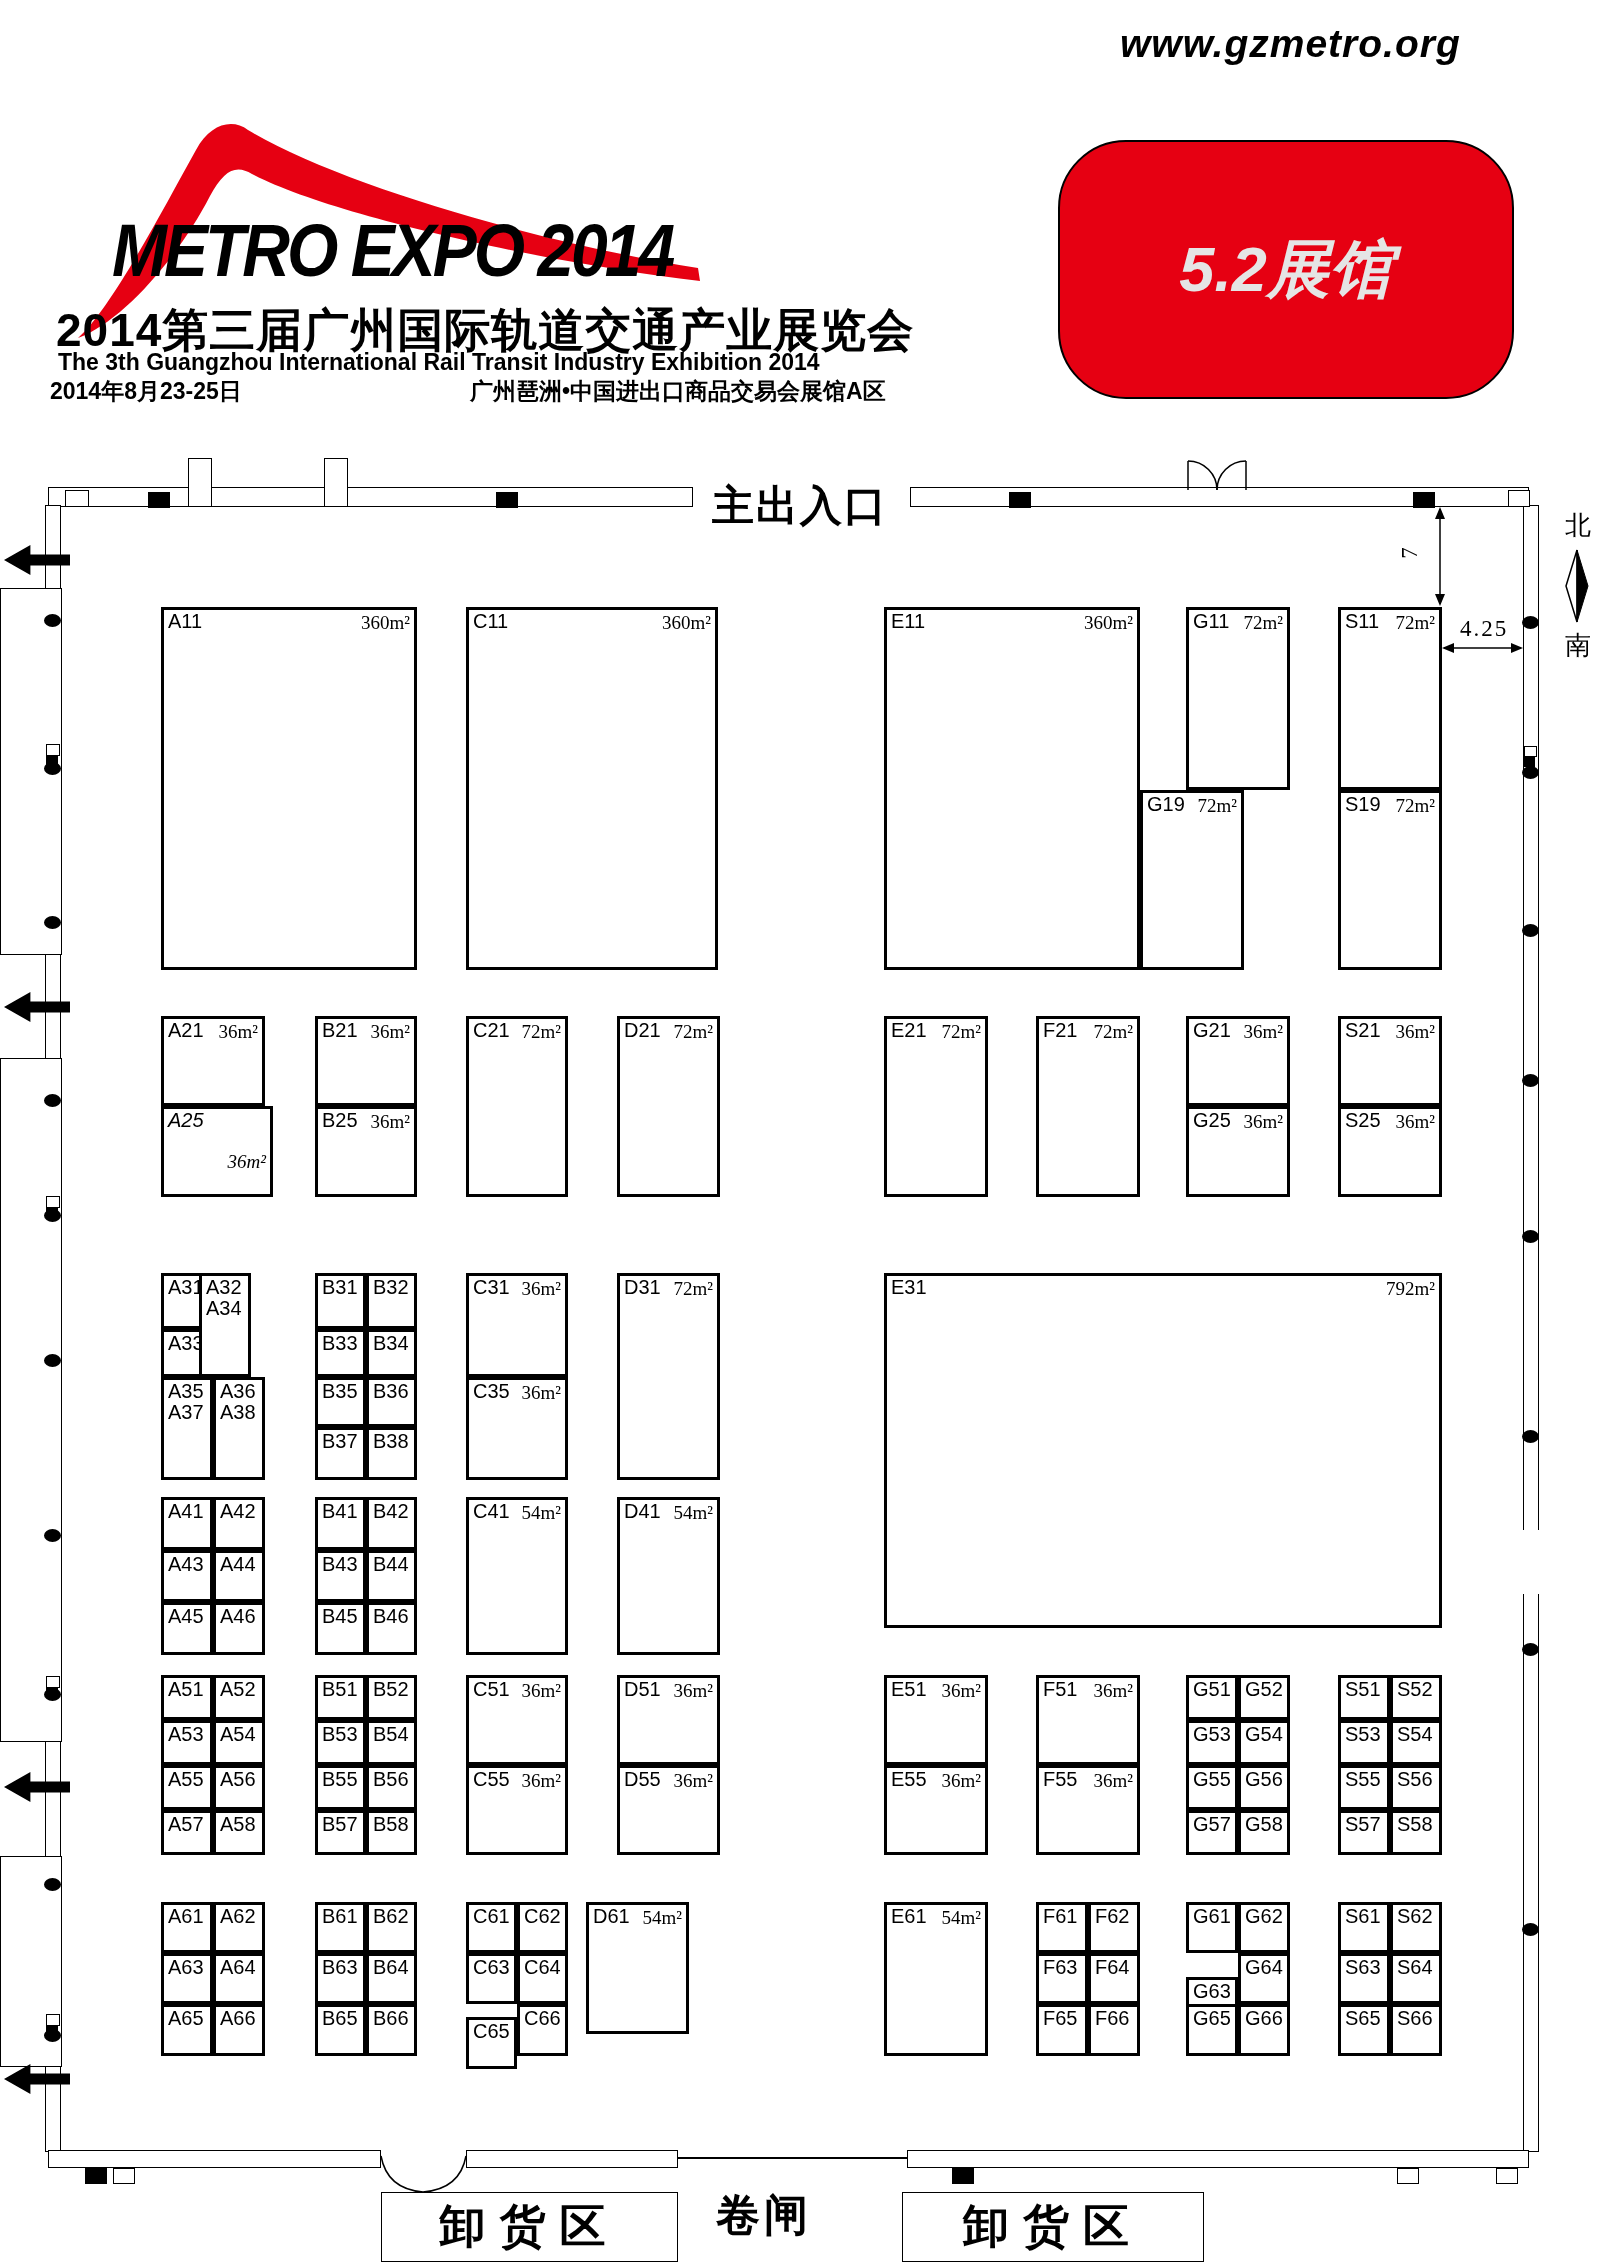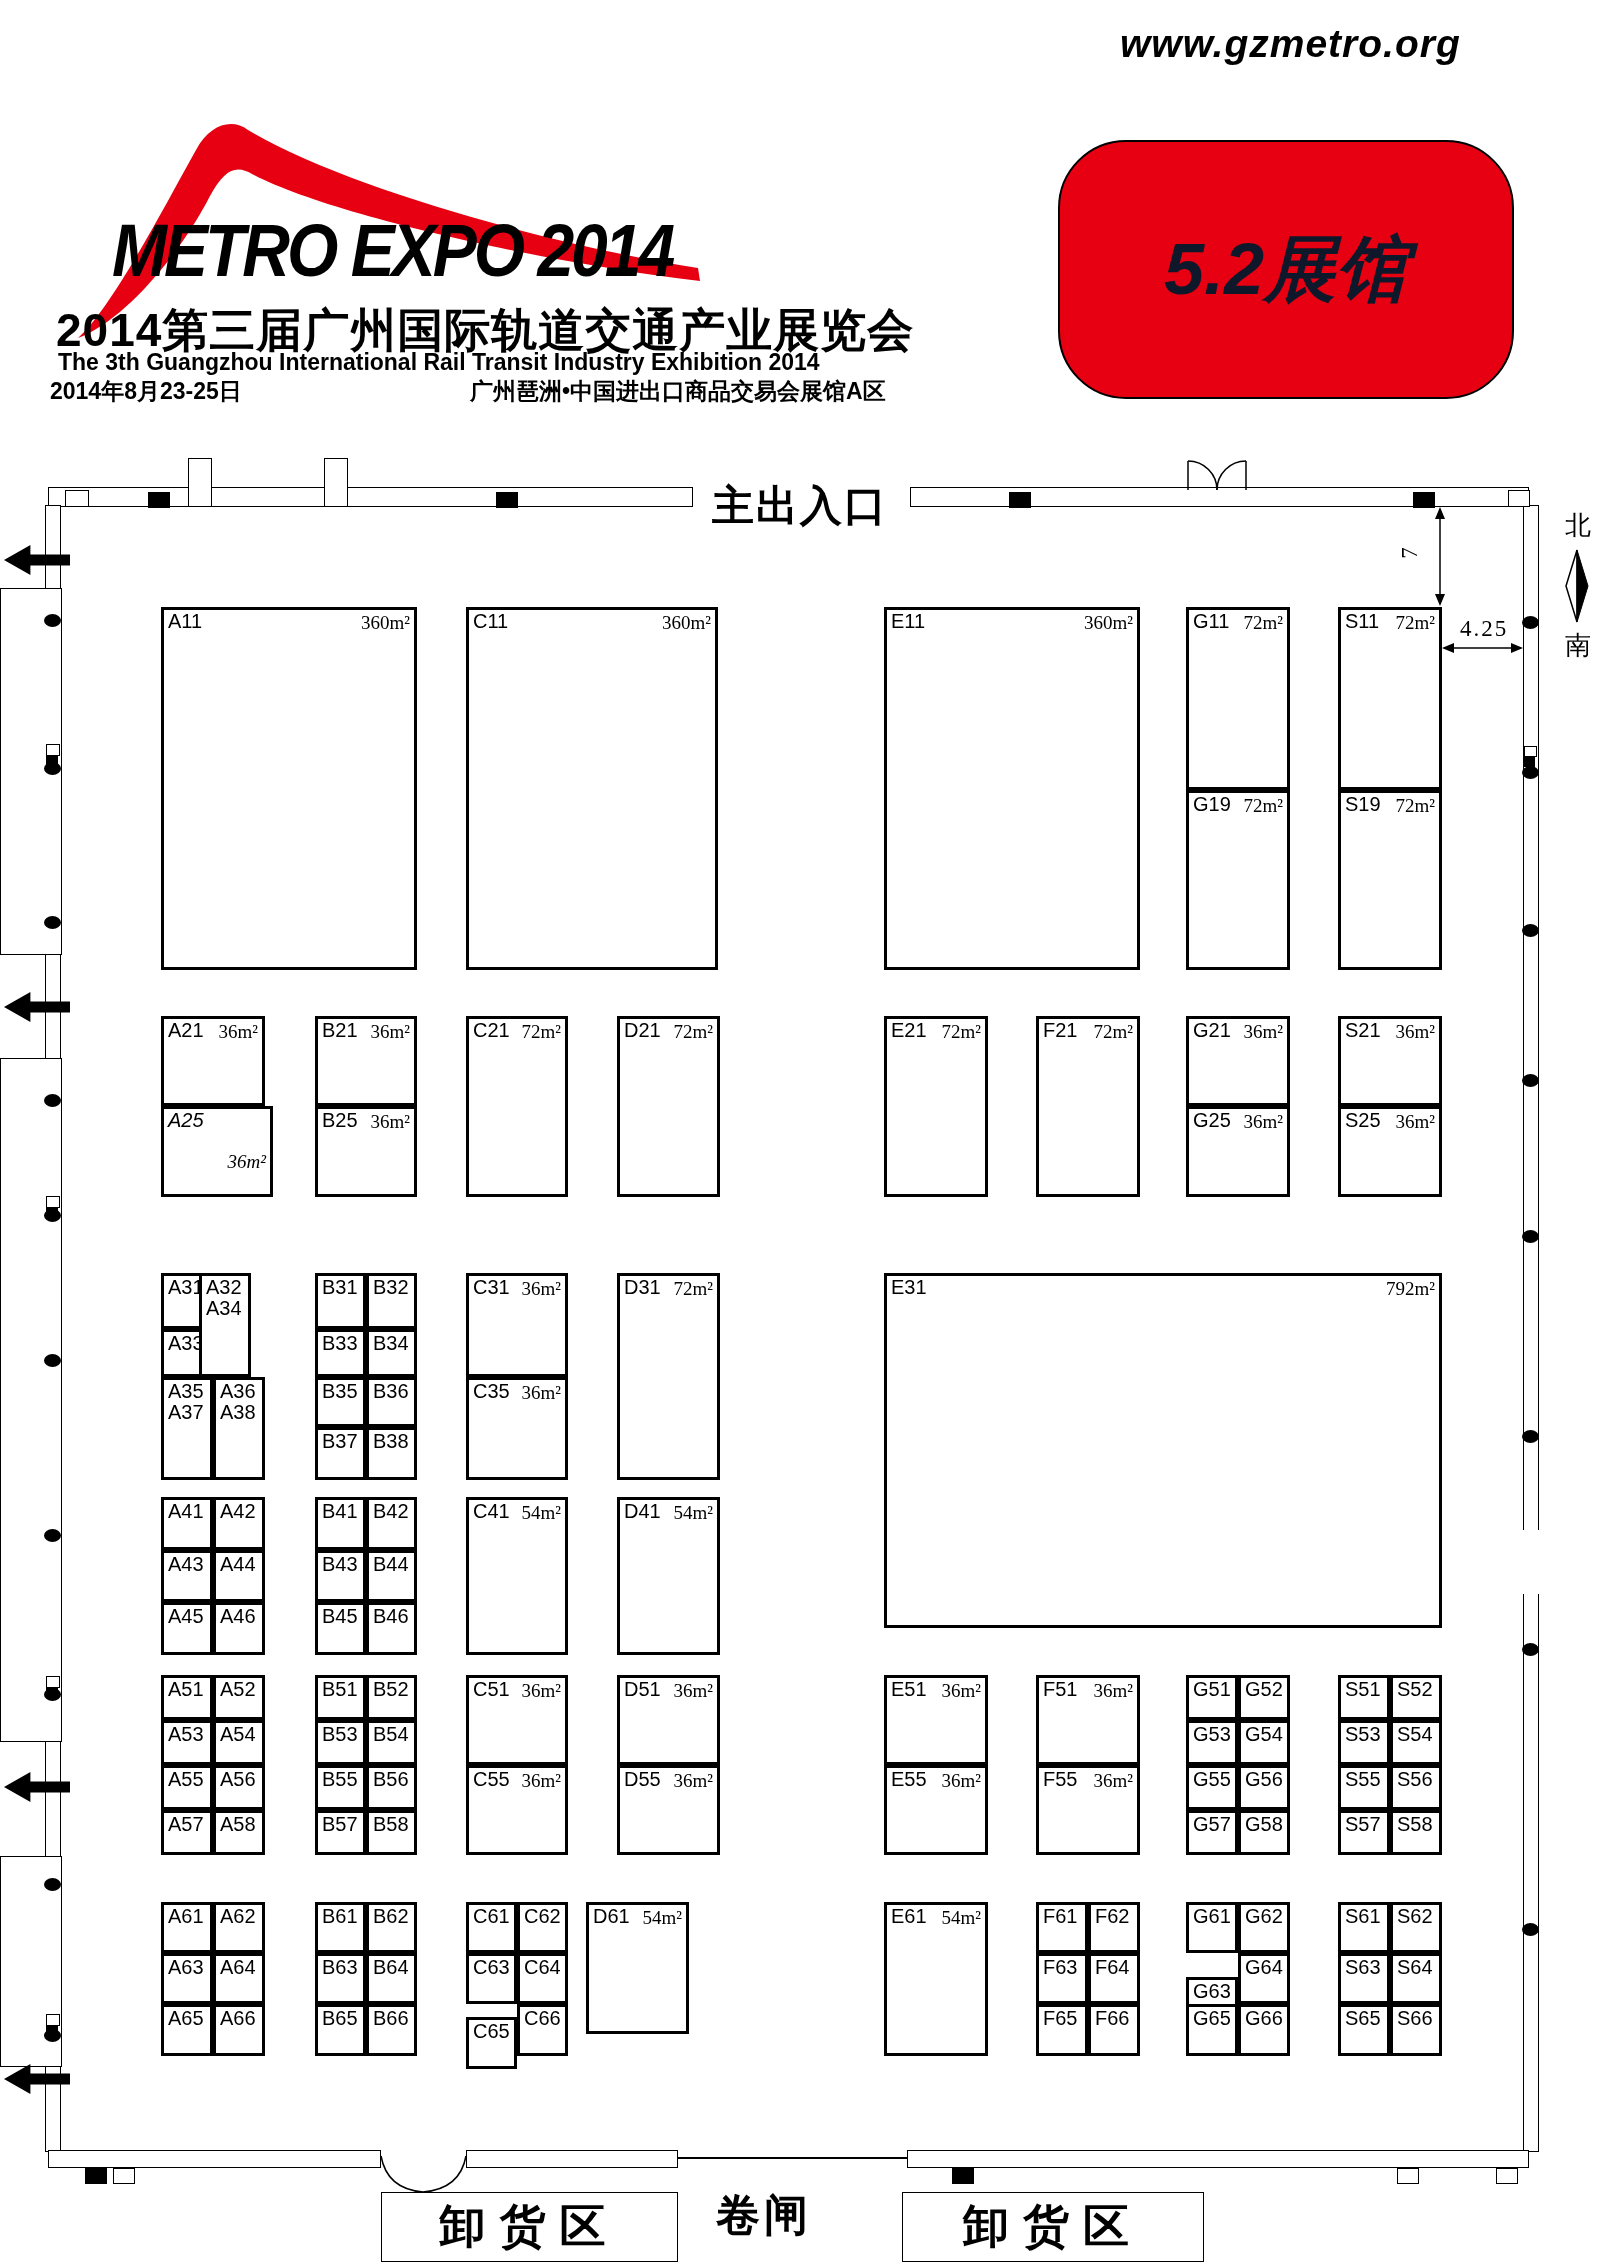--- a/index.html
+++ b/index.html
@@ -10,21 +10,21 @@
   .logo-text{position:absolute;left:112px;top:212px;font-size:66px;font-weight:900;
              font-style:italic;letter-spacing:-3px;transform:scaleY(1.12);white-space:nowrap;}
   .title-cn{position:absolute;left:56px;top:300px;font-size:46px;font-weight:bold;white-space:nowrap;letter-spacing:1px;}
   .title-en{position:absolute;left:58px;top:349px;font-size:23px;font-weight:bold;white-space:nowrap;}
   .date-line{position:absolute;left:50px;top:376px;font-size:23px;font-weight:bold;white-space:nowrap;}
   .venue-line{position:absolute;left:470px;top:376px;font-size:23px;font-weight:bold;white-space:nowrap;}
   .url{position:absolute;left:1120px;top:22px;font-size:39px;font-weight:900;font-style:italic;
        letter-spacing:1px;white-space:nowrap;}
   .badge{position:absolute;left:1058px;top:140px;width:452px;height:255px;background:#e60012;
          border:2px solid #000;border-radius:68px;display:flex;align-items:center;justify-content:center;}
-  .badge span{color:#0f172a;font-size:72px;font-weight:900;font-style:italic;white-space:nowrap;}
+  .badge span{color:#e5e5e5;font-size:63px;font-weight:900;font-style:italic;white-space:nowrap;}
   
   .wall{position:absolute;border:1.5px solid #000;background:#fff;box-sizing:border-box;}
   .niche{position:absolute;border:1.5px solid #000;background:#fff;box-sizing:border-box;}
   .line{position:absolute;background:#000;}
   .gapcover{position:absolute;background:#fff;}
   
   .booth{position:absolute;border:3px solid #000;box-sizing:border-box;background:#fff;}
   .bid{position:absolute;top:1px;left:4px;font-size:20px;line-height:1.05;white-space:pre-line;}
   .barea{position:absolute;top:2px;right:4px;font-size:19px;font-family:"Liberation Serif",serif;white-space:nowrap;}
   .booth.low .barea{top:42px;}
@@ -143,21 +143,21 @@
         <span class="barea">360m²</span>
       </div>
       <div class="booth" style="left: 884px; top: 607px; width: 256px; height: 363px;">
         <span class="bid">E11</span>
         <span class="barea">360m²</span>
       </div>
       <div class="booth" style="left: 1186px; top: 607px; width: 104px; height: 183px;">
         <span class="bid">G11</span>
         <span class="barea">72m²</span>
       </div>
-      <div class="booth" style="left: 1186px; top: 790px; width: 104px; height: 180px;">
+      <div class="booth" style="left: 1140px; top: 790px; width: 104px; height: 180px;">
         <span class="bid">G19</span>
         <span class="barea">72m²</span>
       </div>
       <div class="booth" style="left: 1338px; top: 607px; width: 104px; height: 183px;">
         <span class="bid">S11</span>
         <span class="barea">72m²</span>
       </div>
       <div class="booth" style="left: 1338px; top: 790px; width: 104px; height: 180px;">
         <span class="bid">S19</span>
         <span class="barea">72m²</span>

